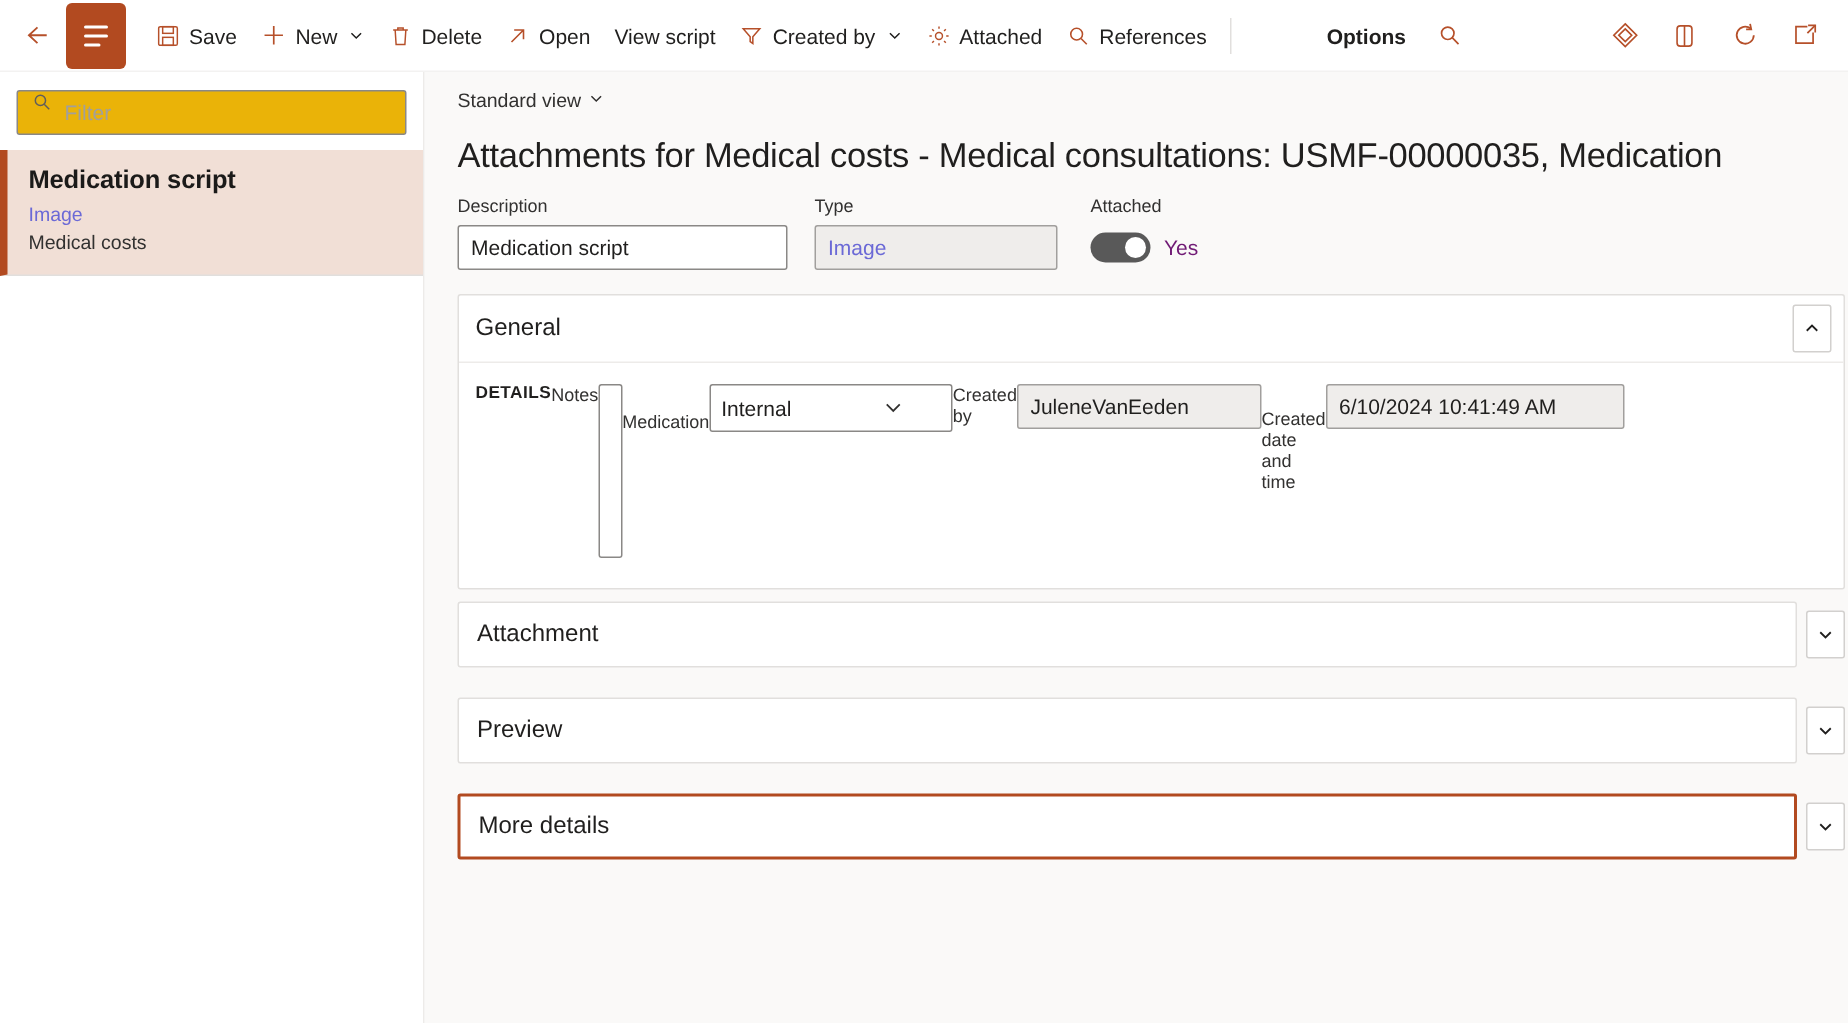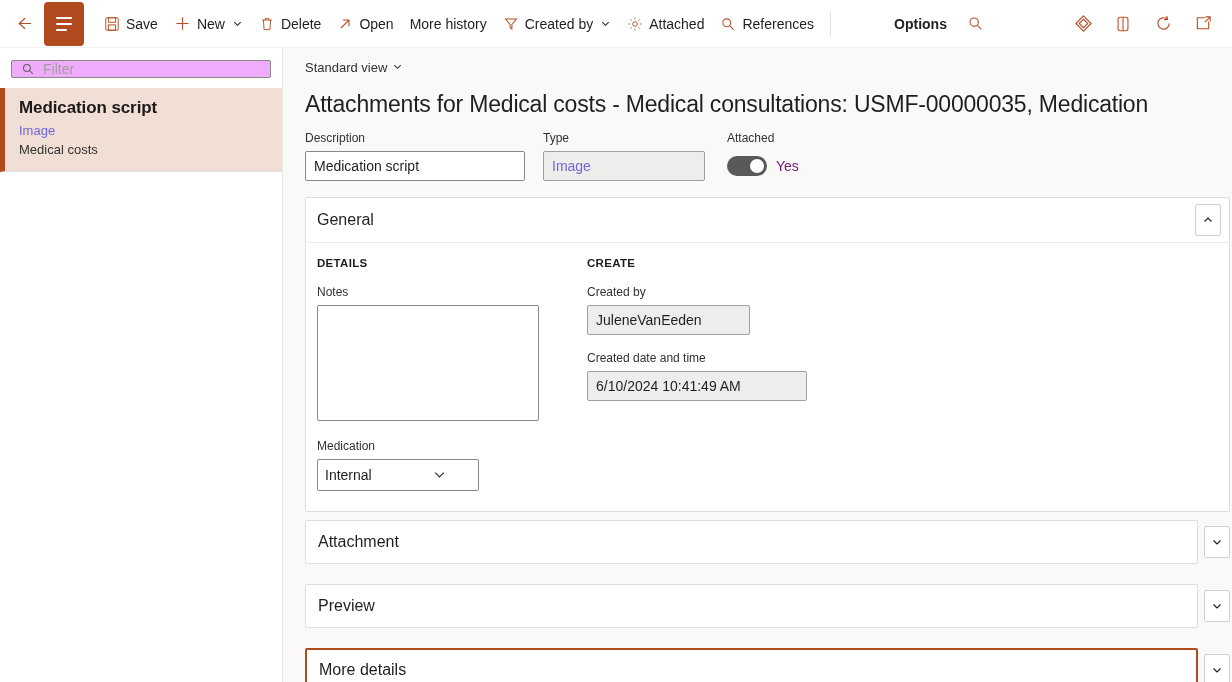--- a/index.html
+++ b/index.html
@@ -92,27 +92,27 @@
   
   .sidebar {
     width: 283px;
     background: #ffffff;
     border-right: 1px solid #edebe9;
     flex: none;
     display: flex; flex-direction: column;
   }
   .filter-wrap { padding: 12px 11px 10px 11px; }
   .filter-box {
-    height: 18px;
+    height: 30px;
     border: 1px solid #8a8886;
     border-radius: 2px;
-    display: flex; align-items: center;
+    display: flex; 
     gap: 8px;
     padding: 0 9px;
-    background: #f0abfc;
+    background: #eab308;
   }
   .filter-box .ic { color: #605e5c; display: flex; flex: none; }
   .filter-box input {
     border: none; outline: none;
     font-family: "Liberation Sans", sans-serif;
     font-size: 14px;
     color: #201f1e;
     width: 100%;
     background: transparent;
   }
@@ -234,21 +234,21 @@
     display: flex; align-items: center; justify-content: center;
     color: #201f1e;
     cursor: pointer;
     flex: none;
   }
   .panel-body {
     border-top: 1px solid #edebe9;
     padding: 14px 11px 20px 11px;
     display: flex;
   }
-  .col { display: flex; flex-direction: column; }
+  .col { display: flex; flex-direction: row; }
   .col-head {
     font-size: 11.5px;
     font-weight: 700;
     color: #201f1e;
     letter-spacing: 0.3px;
     margin-bottom: 14px;
     height: 14px;
   }
   textarea.notes {
     width: 222px; height: 116px;
@@ -350,21 +350,21 @@
   <div class="cmd">
     <span class="ic">
       <svg width="16" height="16" viewBox="0 0 18 18" fill="none" stroke="currentColor" stroke-width="1.2">
         <path d="M4.5 13.5 L13.5 4.5 M6.5 4.5 H13.5 V11.5"></path>
       </svg>
     </span>
     <span>Open</span>
   </div>
 
   <div class="cmd">
-    <span>More history</span>
+    <span>View script</span>
   </div>
 
   <div class="cmd">
     <span class="ic">
       <svg width="16" height="16" viewBox="0 0 18 18" fill="none" stroke="currentColor" stroke-width="1.15">
         <path d="M2.8 3.5 H15.2 L10 9.6 V14.6 L8 13.2 V9.6 Z"></path>
       </svg>
     </span>
     <span>Created by</span>
     <span class="chev">

